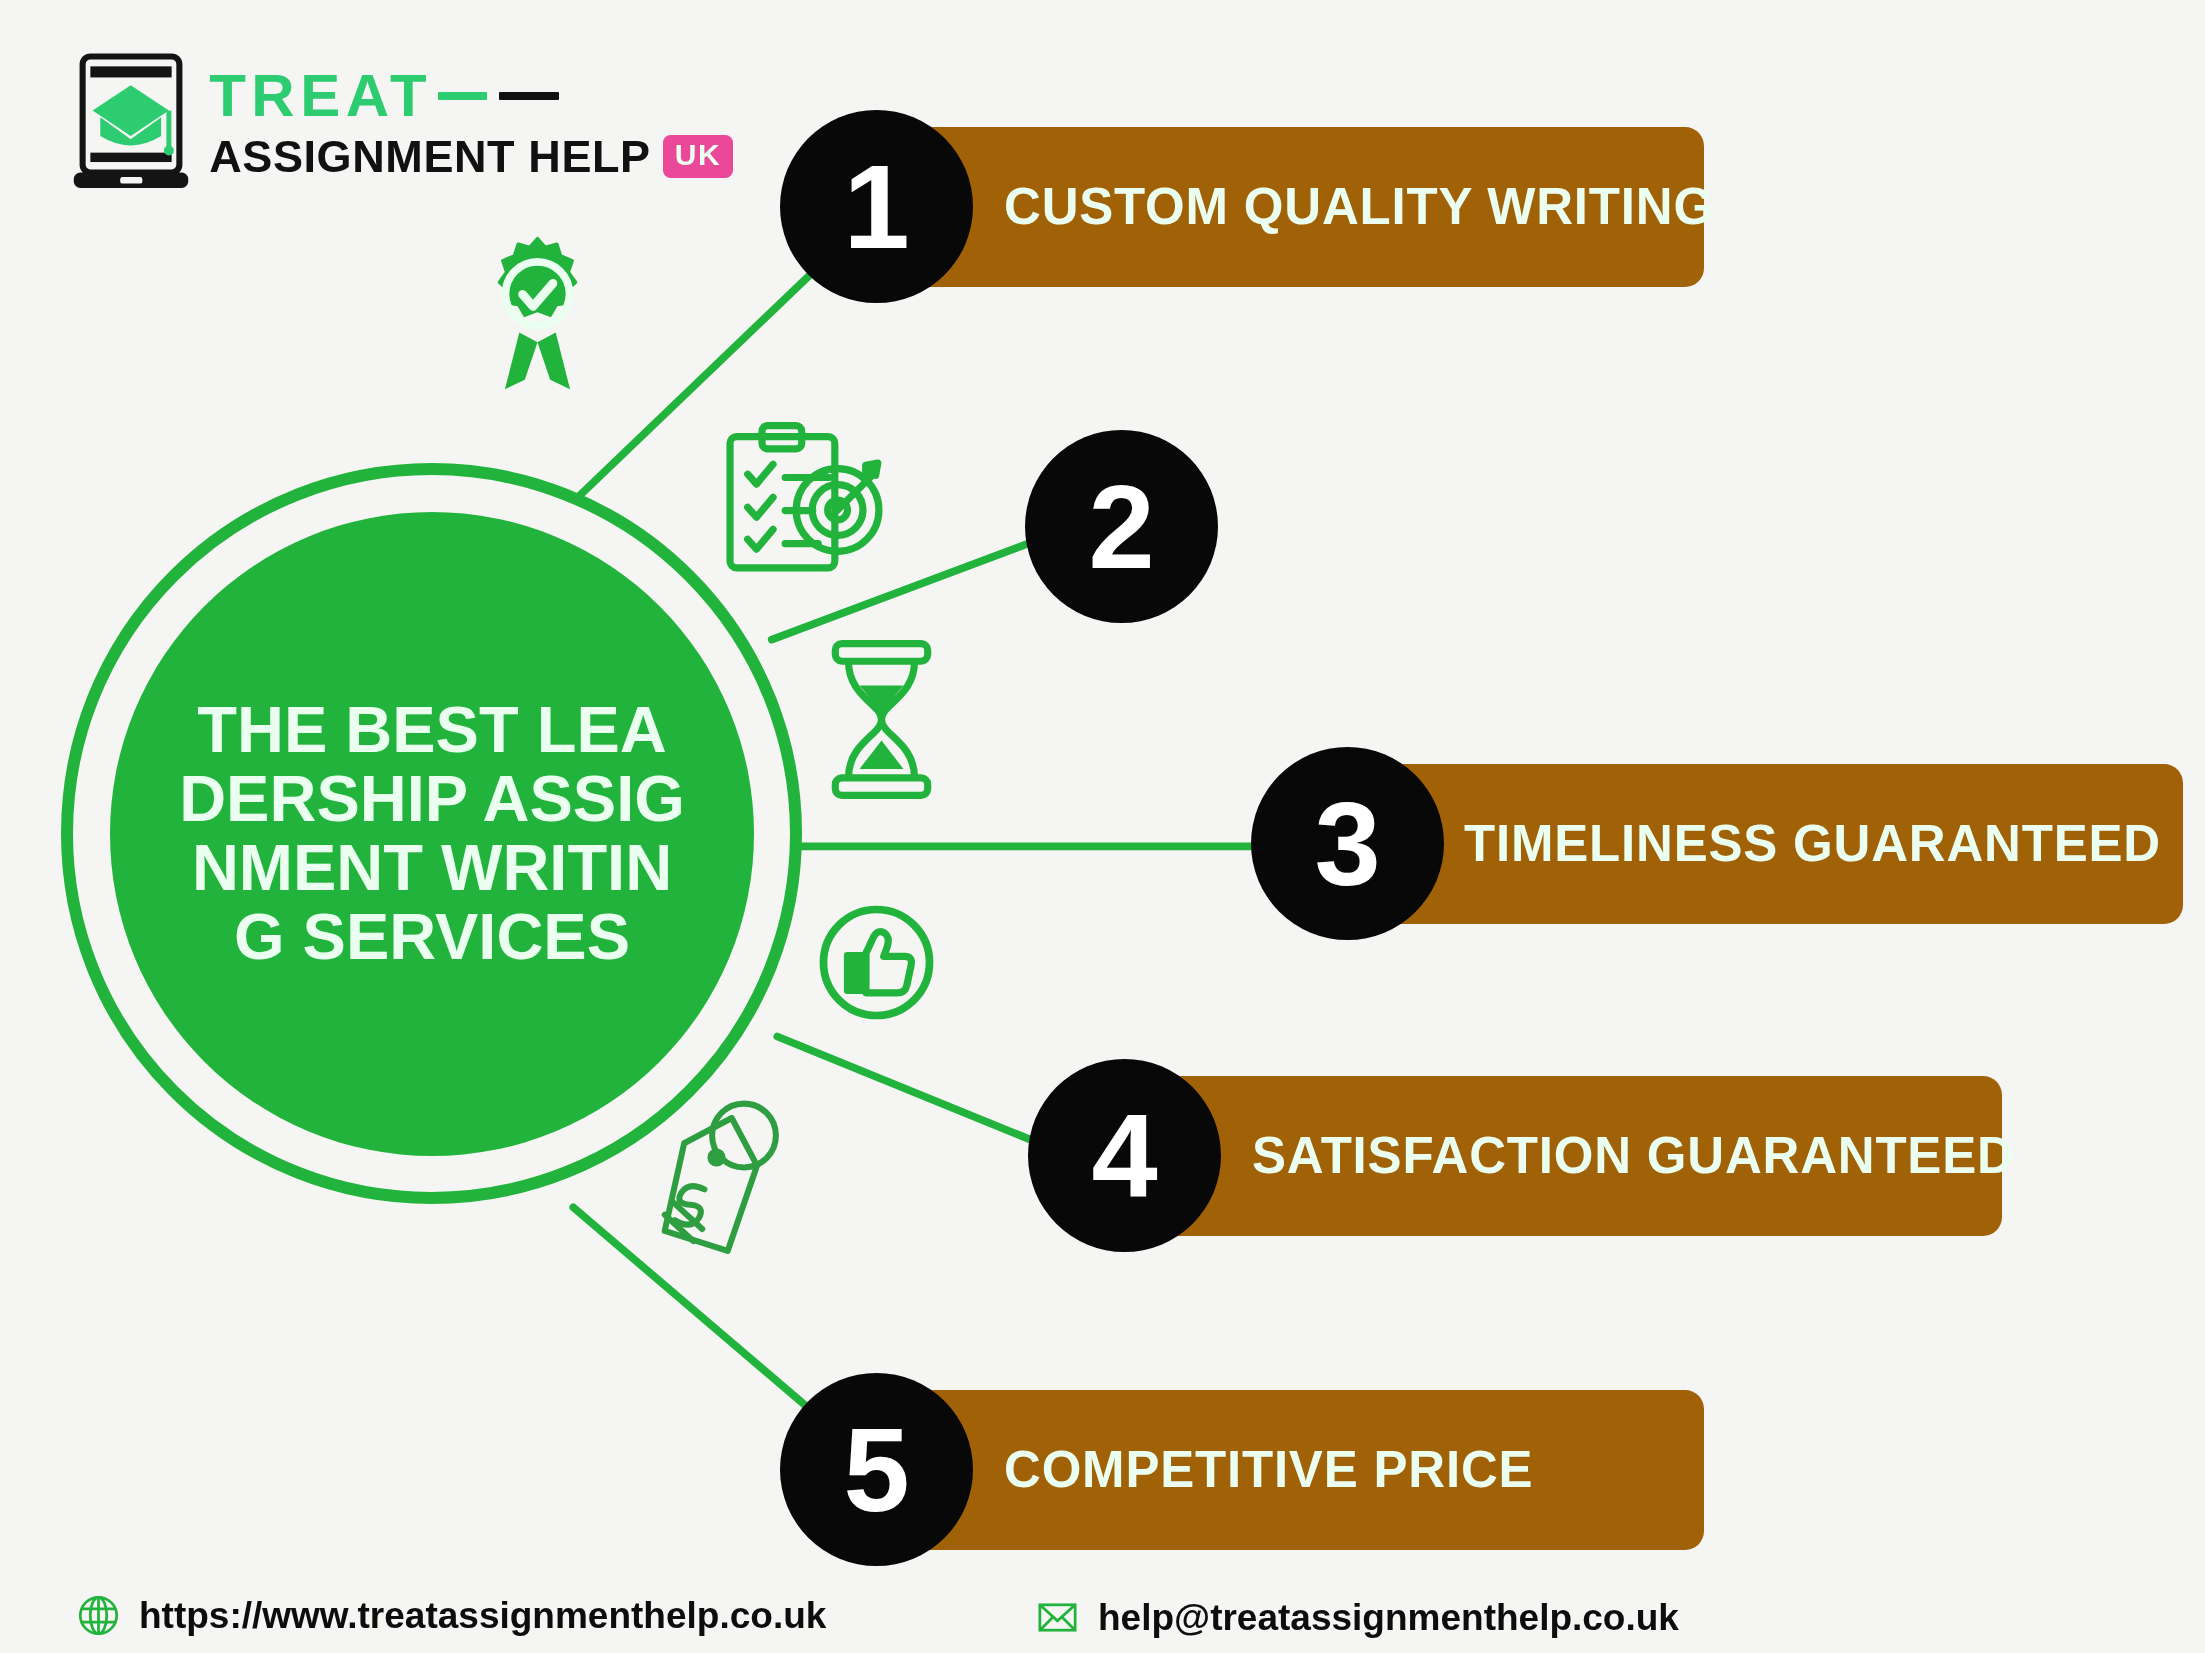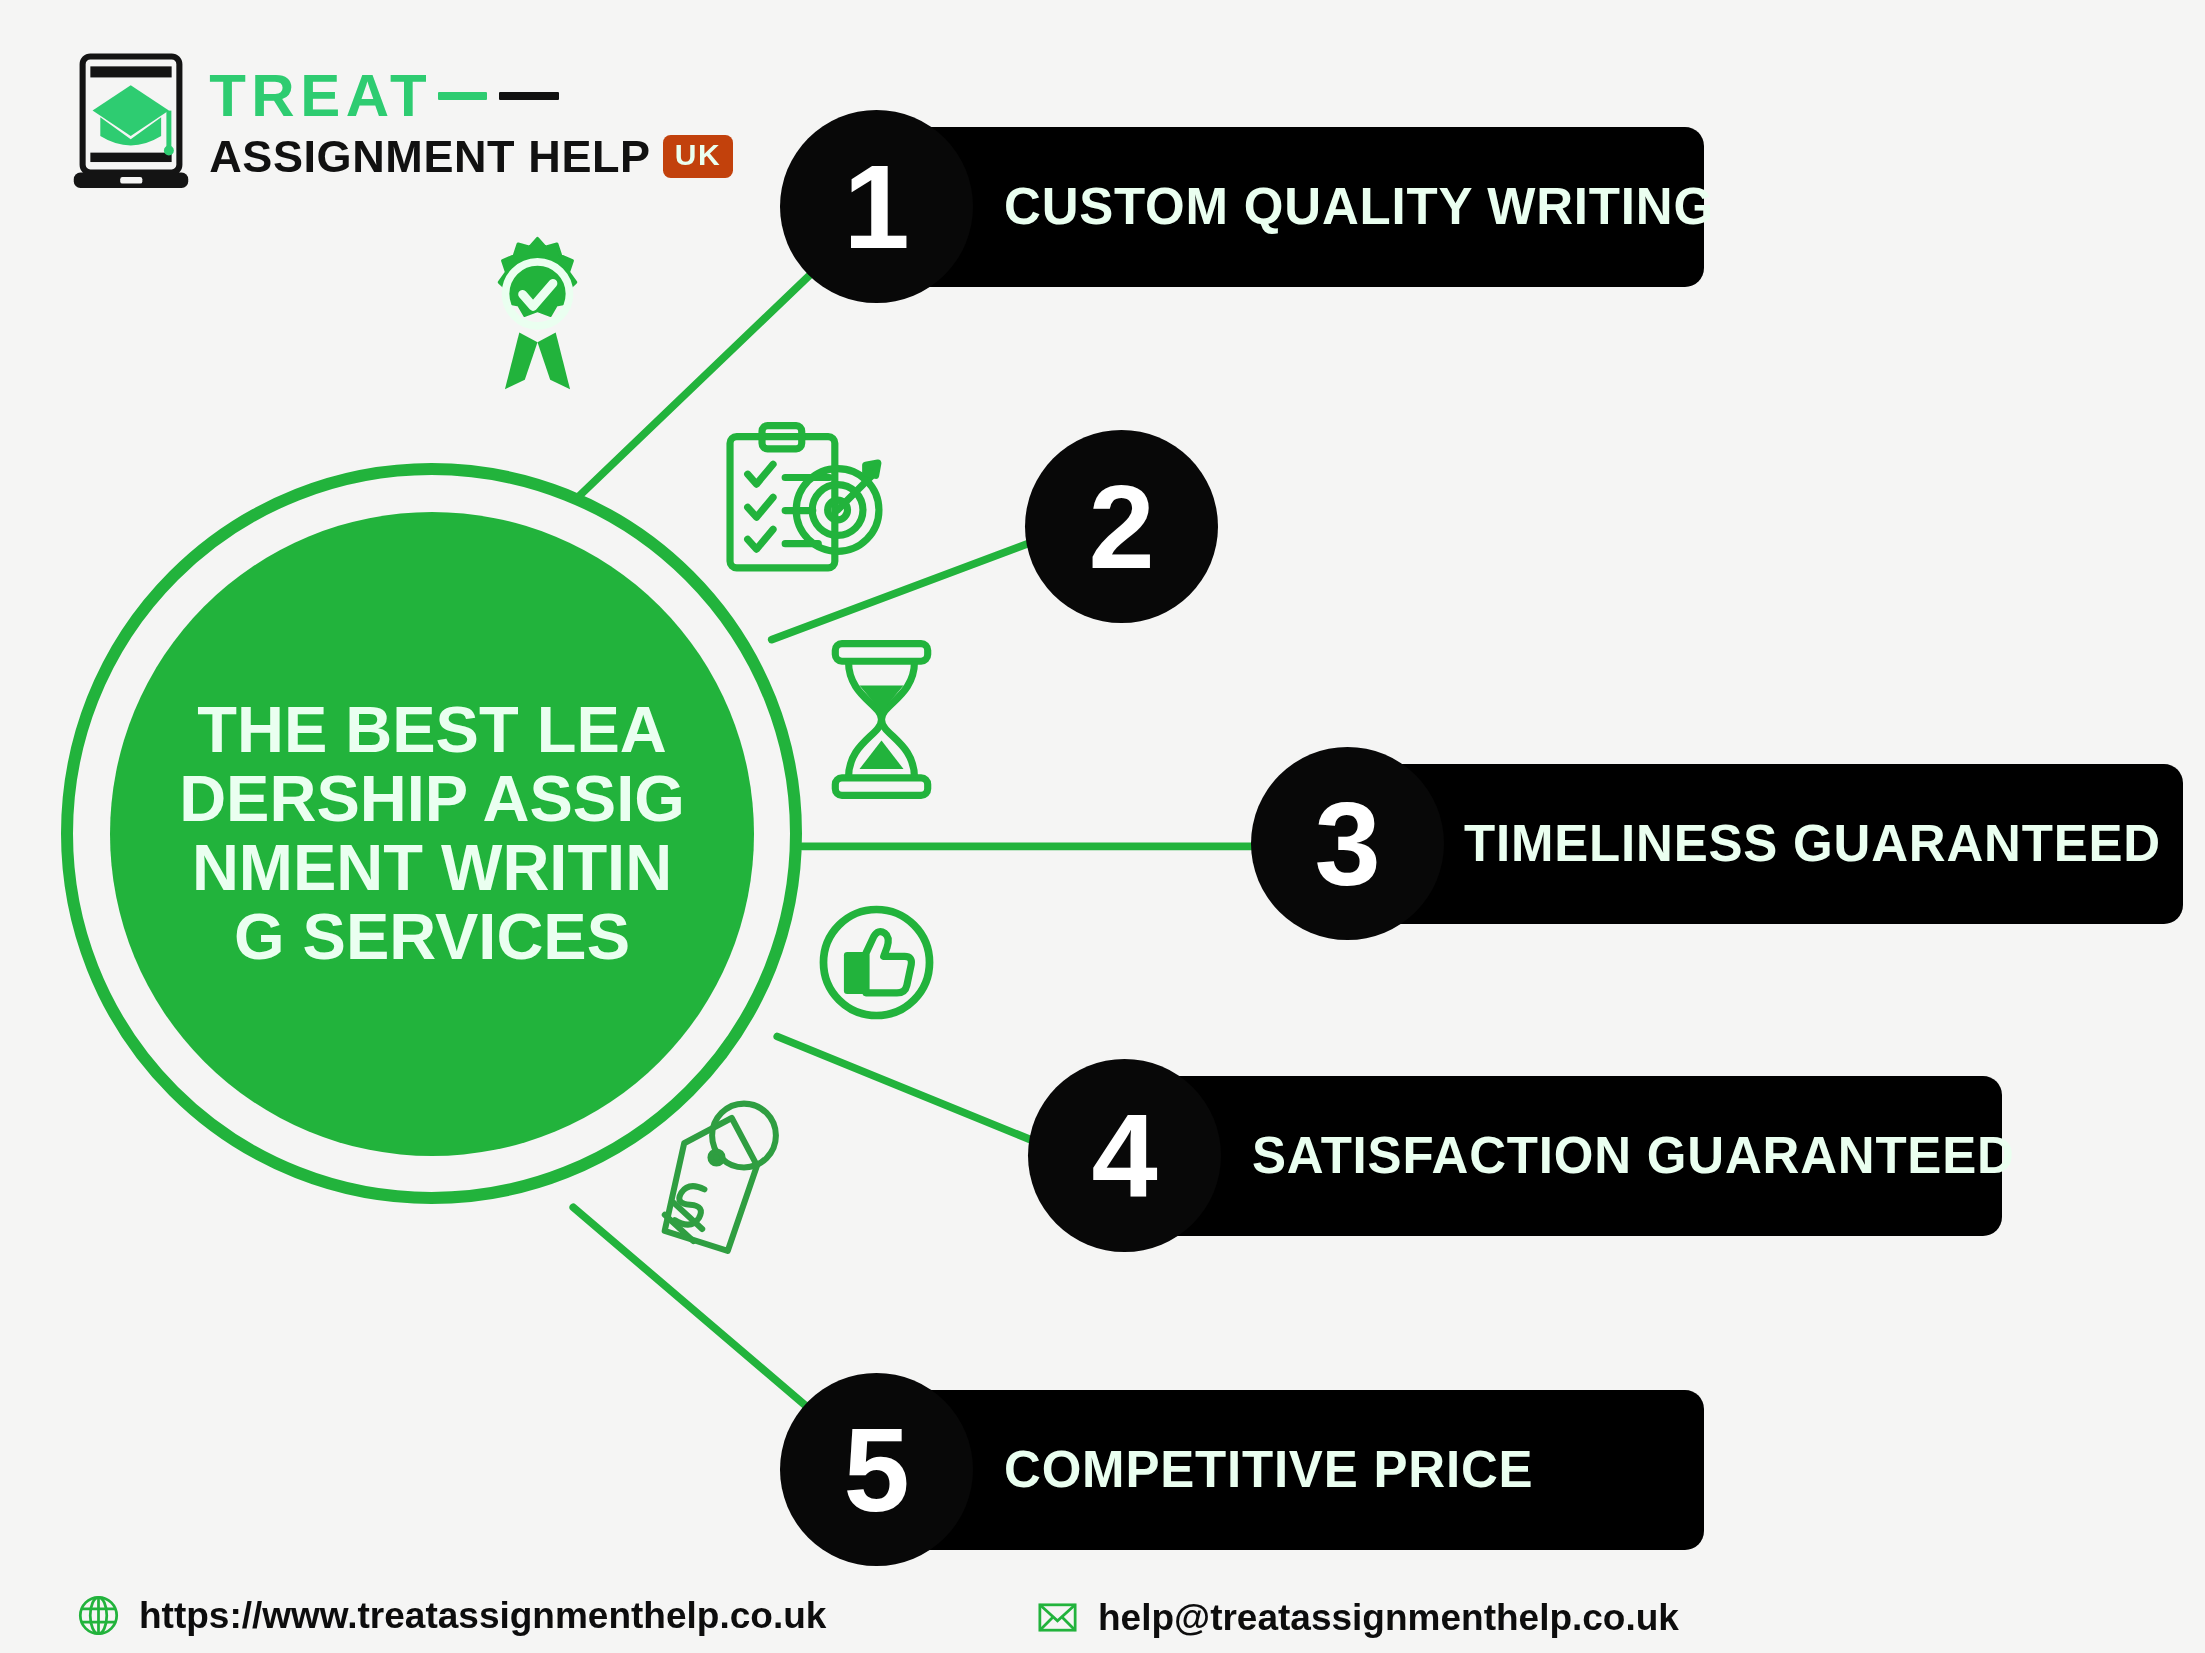--- a/index.html
+++ b/index.html
@@ -22,21 +22,21 @@
     color:#2ecc71;line-height:1;
   }
   .dash-green{display:inline-block;width:49px;height:8.8px;background:#2ecc71;margin-left:5.5px;border-radius:1.1px;}
   .dash-black{display:inline-block;width:60px;height:8.8px;background:#111;margin-left:12px;border-radius:1.1px;}
   .logo-row2{display:flex;align-items:center;gap:12px;margin-top:8px;}
   .logo-ah{
     font-size:45px;font-weight:800;letter-spacing:0.6px;
     color:#111;line-height:1;white-space:nowrap;
   }
   .uk-badge{
-    background:#c2410c;color:#eafff0;border-radius:7.7px;
+    background:#ec4899;color:#eafff0;border-radius:7.7px;
     font-size:30px;font-weight:700;letter-spacing:1.7px;
     padding:5.5px 12px 7.7px 12px;line-height:1;
   }
 
   
   .center-wrap{position:absolute;left:61px;top:463px;width:772px;height:772px;}
   .ring-outer{
     position:absolute;left:0;top:0;width:741px;height:741px;
     border-radius:50%;border:12px solid #22b33c;box-sizing:border-box;
   }
@@ -61,21 +61,21 @@
   
   .row{position:absolute;display:flex;align-items:center;}
   .num-badge{
     width:193px;height:193px;border-radius:50%;
     background:#080808;color:#fff;
     display:flex;align-items:center;justify-content:center;
     font-size:119px;font-weight:800;line-height:1;
     z-index:4;position:relative;flex:none;
   }
   .bar{
-    height:160px;border-radius:19px;background:#000000;
+    height:160px;border-radius:19px;background:#a16207;
     display:flex;align-items:center;
     margin-left:-96px;padding-left:127px;padding-right:33px;
     box-sizing:border-box;z-index:2;position:relative;
   }
   .bar span{
     color:#eafff0;font-size:51px;font-weight:800;letter-spacing:0.8px;
     white-space:nowrap;text-transform:uppercase;
   }
 
   

